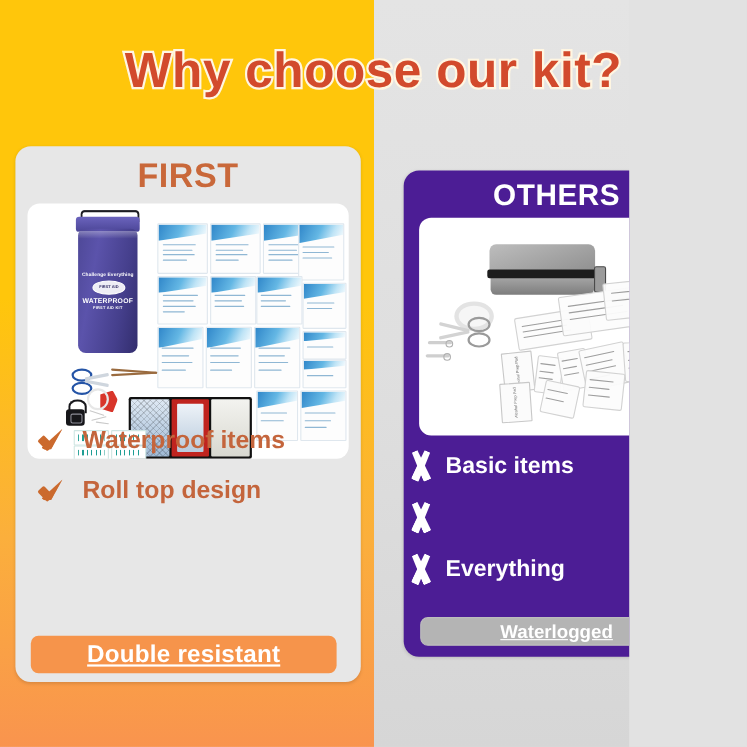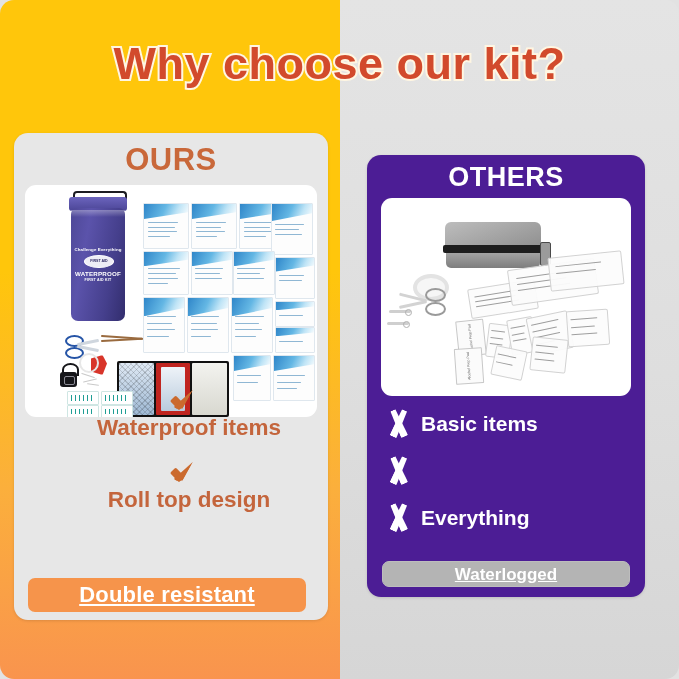--- a/index.html
+++ b/index.html
@@ -1,21 +1,21 @@
 <!DOCTYPE html>
 <html><head>
 <meta charset="utf-8">
 <style>
   html,body{margin:0;padding:0;}
   body{
     width:679px;height:679px;overflow:hidden;
     font-family:"Liberation Sans", sans-serif;
     background:#e2e2e2;
   }
-  #stage{position:relative;width:679px;height:679px;overflow:hidden;border-radius:14px;}
+  #stage{position:relative;width:572px;height:679px;overflow:hidden;}
 
   
   .bg-left{
     position:absolute;left:0;top:0;width:340px;height:679px;
     background:linear-gradient(180deg,#FFC60B 0%,#FFC60B 40%,#FBAF3C 72%,#F9944E 100%);
   }
   .bg-right{
     position:absolute;left:340px;top:0;width:339px;height:679px;
     background:linear-gradient(180deg,#E4E4E4 0%,#DEDEDE 55%,#D6D6D6 100%);
   }
@@ -151,30 +151,30 @@
   .gpad{position:absolute;background:#fbfbfb;border:.7px solid #c8c8c8;border-radius:1px;}
   .gpad span{position:absolute;left:50%;top:50%;transform:translate(-50%,-50%) rotate(-90deg);
         font-size:3.6px;color:#6d6d6d;white-space:nowrap;text-align:center;line-height:4.4px;}
 
   
   .feats{position:absolute;left:0;width:100%;}
   .feat{display:flex;align-items:center;}
   .feat-label{font-weight:bold;}
 
   .feats-ours{top:252px;padding-left:18px;}
-  .feats-ours .feat{margin-bottom:16px;flex-direction:column;}
+  .feats-ours .feat{margin-bottom:16px;}
   .feats-ours .feat-label{font-size:22.5px;color:#C4653C;}
   .check{width:36px;height:30px;position:relative;flex:none;margin-right:7px;}
   .check::before{content:"";position:absolute;left:3px;top:14px;width:13px;height:7.5px;
         background:#CB6A2E;transform:rotate(46deg);border-radius:1.5px;}
   .check::after{content:"";position:absolute;left:11px;top:1px;width:8.5px;height:25px;
         background:#CB6A2E;transform:rotate(29deg);border-radius:2px;
         clip-path:polygon(0 100%,100% 0,100% 86%,34% 100%);}
 
-  .feats-others{top:255px;padding-left:16px;}
+  .feats-others{top:255px;}
   .feats-others .feat{margin-bottom:19px;}
   .feats-others .feat-label{font-size:21px;color:#FFFFFF;}
   .cross{width:32px;height:28px;position:relative;flex:none;margin-right:6px;}
   .cross i{position:absolute;left:12px;top:-1px;width:7.5px;height:29px;
         background:#FFFFFF;border-radius:2px;
         clip-path:polygon(14% 0,86% 0,100% 100%,0 100%);}
   .cross i:first-child{transform:rotate(24deg);}
   .cross i:last-child{transform:rotate(-24deg);}
 
   
@@ -193,21 +193,21 @@
 <body>
 
 <div id="stage">
 
   <div class="bg-left"></div>
   <div class="bg-right"></div>
 
   <div class="title">Why choose our kit?</div>
 
   <div class="card card-ours">
-    <div class="card-head head-ours">OURS</div>
+    <div class="card-head head-ours">FIRST</div>
 
     <div class="photo photo-ours">
       <div class="o-scene">
 
         <div class="bag-handle"></div>
         <div class="bag-top"></div>
         <div class="bag"></div>
         <div class="bag-fold"></div>
         <div class="bag-txt1">Challenge Everything</div>
         <div class="bag-logo">

